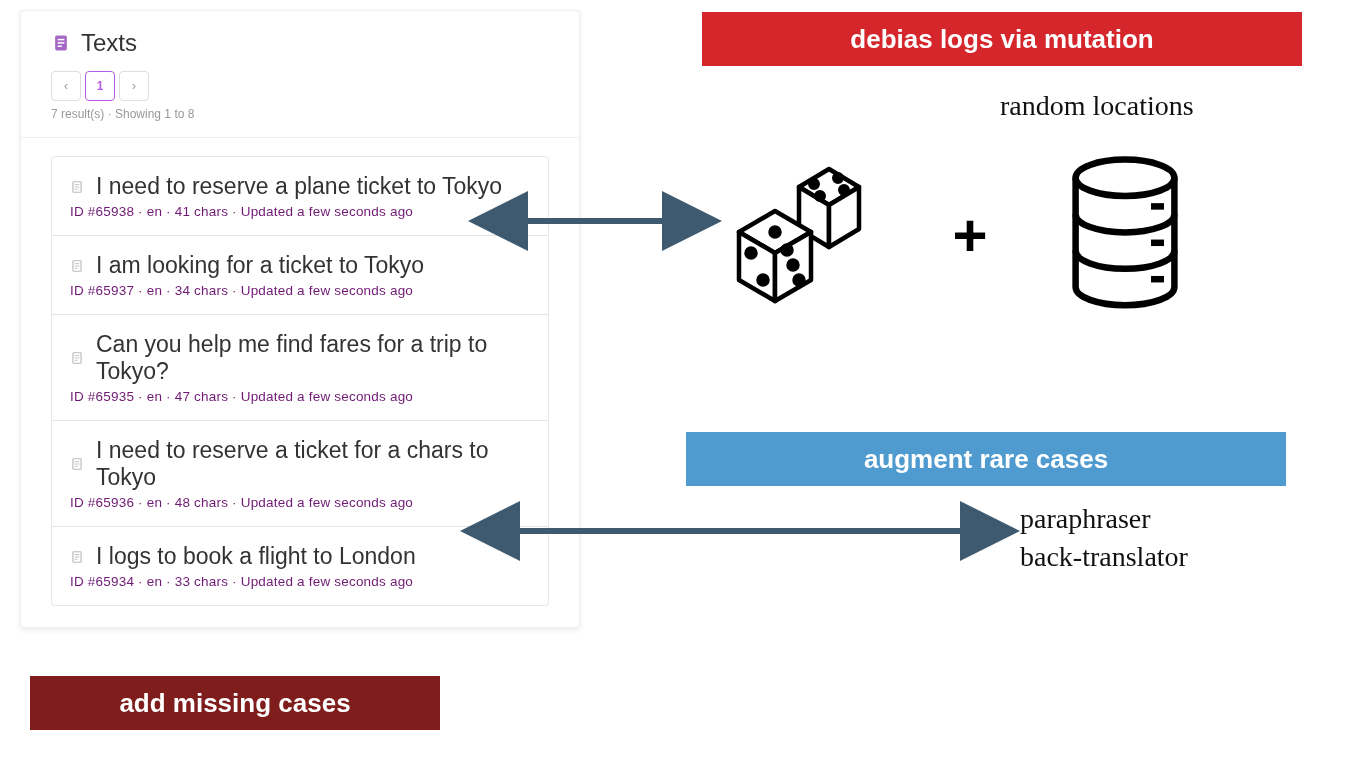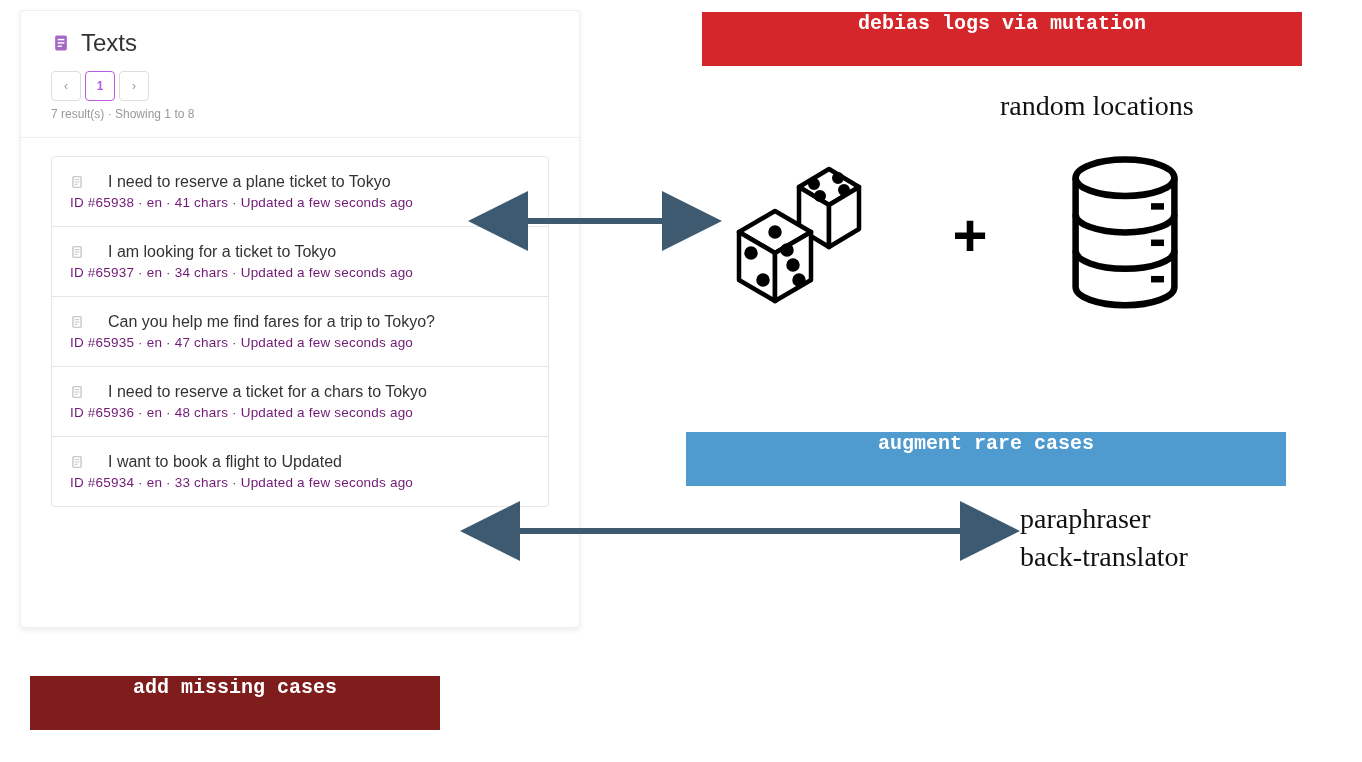--- a/index.html
+++ b/index.html
@@ -87,42 +87,42 @@
     border-top-left-radius: 4px;
     border-top-right-radius: 4px;
   }
   .text-item:last-child {
     border-bottom-left-radius: 4px;
     border-bottom-right-radius: 4px;
   }
   .text-item-title {
     display: flex;
     align-items: center;
-    gap: 24px;
-    font-size: 16px;
+    gap: 12px;
+    font-size: 23px;
     color: #333;
     margin-bottom: 4px;
   }
   .text-item-meta {
     font-size: 13.5px;
     color: #701a75;
     letter-spacing: 0.2px;
   }
 
   
   .banner {
     position: absolute;
     height: 54px;
     display: flex;
-    align-items: flex-start;
+    align-items: center;
     justify-content: center;
     font-weight: 700;
     color: #fff;
-    font-size: 20px;
-    font-family: Liberation Mono, monospace;
+    font-size: 26px;
+    font-family: Liberation Sans, sans-serif;
   }
   .banner-red {
     left: 702px;
     top: 12px;
     width: 600px;
     background: #d4262b;
   }
   .banner-blue {
     left: 686px;
     top: 432px;
@@ -276,21 +276,21 @@
     <div class="text-item">
       <div class="text-item-title">
         <span class="icon-inline">
           <svg width="14" height="14" viewBox="0 0 24 24">
               <rect x="5" y="3" width="14" height="18" rx="1.5" fill="none" stroke="#bbb" stroke-width="2"></rect>
               <line x1="8" y1="8" x2="16" y2="8" stroke="#bbb" stroke-width="1.5"></line>
               <line x1="8" y1="12" x2="16" y2="12" stroke="#bbb" stroke-width="1.5"></line>
               <line x1="8" y1="16" x2="13" y2="16" stroke="#bbb" stroke-width="1.5"></line>
             </svg>
         </span>
-        <span>I want to book a flight to Updated</span>
+        <span>I logs to book a flight to London</span>
       </div>
       <div class="text-item-meta">ID #65934 · en · 33 chars · Updated a few seconds ago</div>
     </div>
   </div>
 </div>
 
 <div class="banner banner-red">
   <span>debias logs via mutation</span>
 </div>
 

